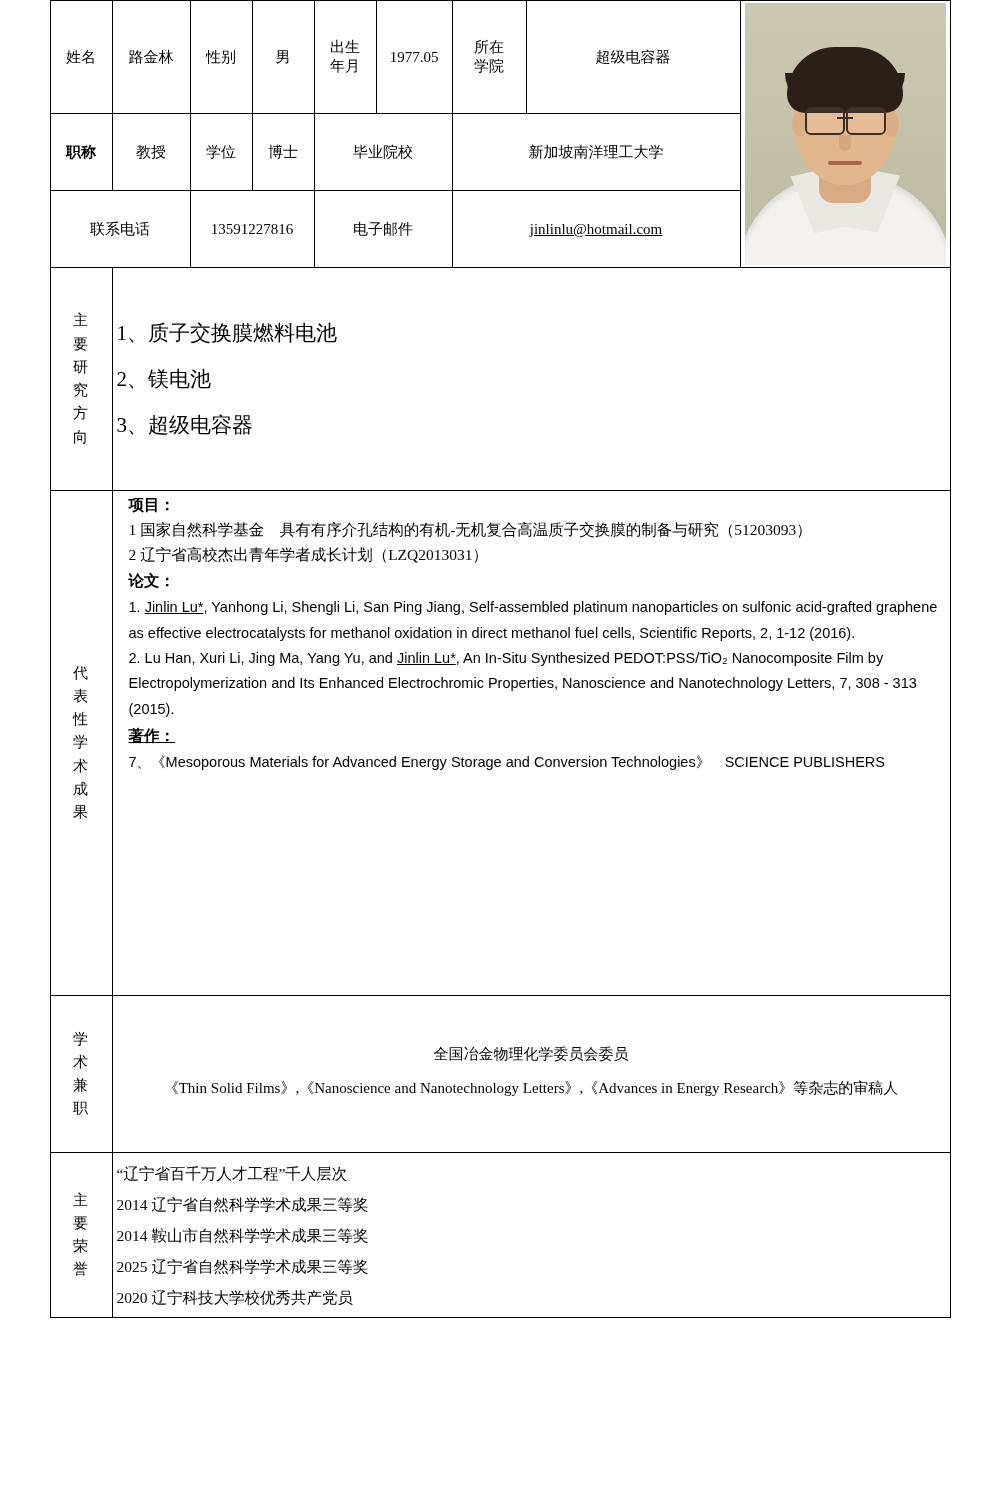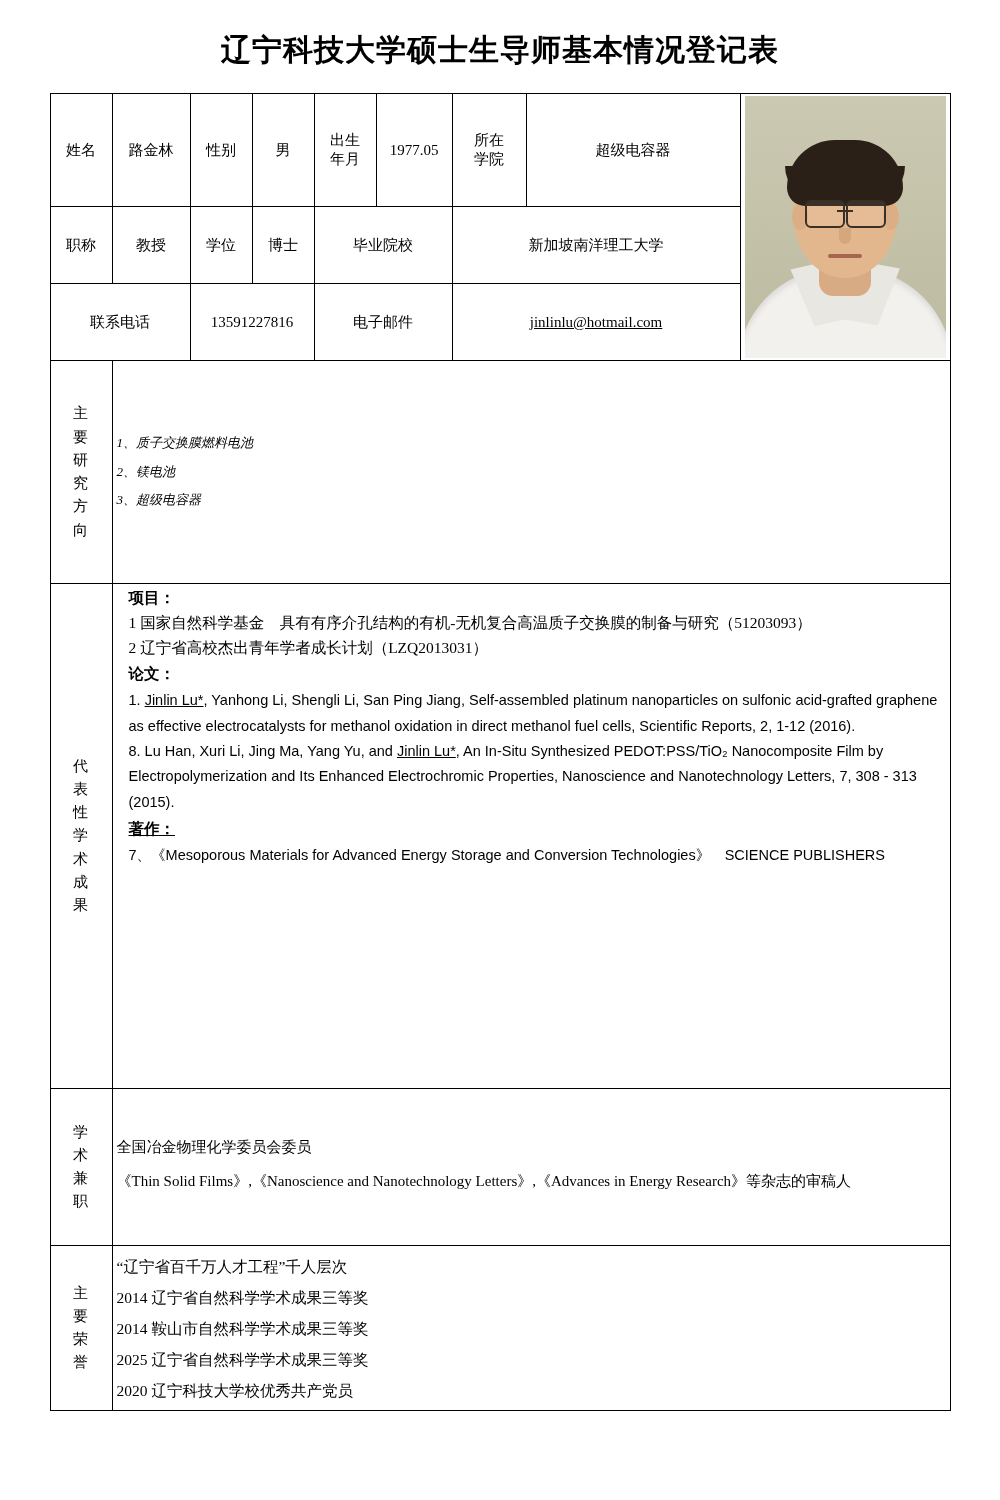--- a/index.html
+++ b/index.html
@@ -178,30 +178,29 @@
     line-height: 1.75;
   }
   .bold { font-weight: bold; }
   .u { text-decoration: underline; }
   .email {
     text-decoration: underline;
     font-family: "Liberation Serif", "DejaVu Serif", serif;
     font-size: 15px;
   }
   .sec-body { padding: 10px 12px; }
-  .research p { margin: 0; line-height: 2.2; font-size: 13px; font-style: italic; }
+  .research p { margin: 0; line-height: 2.2; font-size: 21px; }
   .honors p { margin: 0; line-height: 2.0; font-size: 15.5px; }
-  .parttime p { margin: 0 0 6px 0; font-size: 15px; line-height: 1.9; }
+  .parttime p { margin: 0 0 6px 0; font-size: 15px; line-height: 1.9; text-align: center; }
 </style>
 </head>
 <body>
 
 <div class="page">
 
-  <div class="doc-title">辽宁科技大学硕士生导师基本情况登记表</div>
 
   <table class="main">
     <colgroup>
       <col style="width:62px">
       <col style="width:78px">
       <col style="width:62px">
       <col style="width:62px">
       <col style="width:62px">
       <col style="width:76px">
       <col style="width:74px">
@@ -234,21 +233,21 @@
           <div class="glass-l"></div>
           <div class="glass-r"></div>
           <div class="bridge"></div>
           <div class="nose"></div>
           <div class="mouth"></div>
         </div>
       </td>
     </tr>
 
     <tr>
-      <td class="c-center" style="height:72px;">职称</td>
+      <td class="c-center" style="height:72px;font-weight:bold;">职称</td>
       <td class="c-center">教授</td>
       <td class="c-center">学位</td>
       <td class="c-center">博士</td>
       <td class="c-center" colspan="2">毕业院校</td>
       <td class="c-center" colspan="2">新加坡南洋理工大学</td>
     </tr>
 
     <tr>
       <td class="c-center" colspan="2" style="height:72px;">联系电话</td>
       <td class="c-center" colspan="2">13591227816</td>
@@ -289,21 +288,21 @@
         <div class="block-cn" style="line-height:1.6;">1 国家自然科学基金　具有有序介孔结构的有机-无机复合高温质子交换膜的制备与研究（51203093）</div>
         <div class="block-cn" style="line-height:1.6;">2 辽宁省高校杰出青年学者成长计划（LZQ2013031）</div>
 
         <div class="block-cn bold" style="line-height:1.8;">论文：</div>
 
         <div class="mono-en">
           <span>1. </span><span class="u">Jinlin Lu*</span><span>, Yanhong Li, Shengli Li, San Ping Jiang, Self-assembled platinum nanoparticles on sulfonic acid-grafted graphene as effective electrocatalysts for methanol oxidation in direct methanol fuel cells, Scientific Reports, 2, 1-12 (2016).</span>
         </div>
 
         <div class="mono-en">
-          <span>8. Lu Han, Xuri Li, Jing Ma, Yang Yu, and </span><span class="u">Jinlin Lu*</span><span>, An In-Situ Synthesized PEDOT:PSS/TiO₂ Nanocomposite Film by Electropolymerization and Its Enhanced Electrochromic Properties, Nanoscience and Nanotechnology Letters, 7, 308 - 313 (2015).</span>
+          <span>2. Lu Han, Xuri Li, Jing Ma, Yang Yu, and </span><span class="u">Jinlin Lu*</span><span>, An In-Situ Synthesized PEDOT:PSS/TiO₂ Nanocomposite Film by Electropolymerization and Its Enhanced Electrochromic Properties, Nanoscience and Nanotechnology Letters, 7, 308 - 313 (2015).</span>
         </div>
 
         <div class="block-cn bold" style="line-height:1.8;text-decoration:underline;">著作：</div>
         <div class="mono-en">7、《Mesoporous Materials for Advanced Energy Storage and Conversion Technologies》　SCIENCE PUBLISHERS</div>
       </td>
     </tr>
 
     <tr>
       <td class="vlabel">
         <span>学</span>

